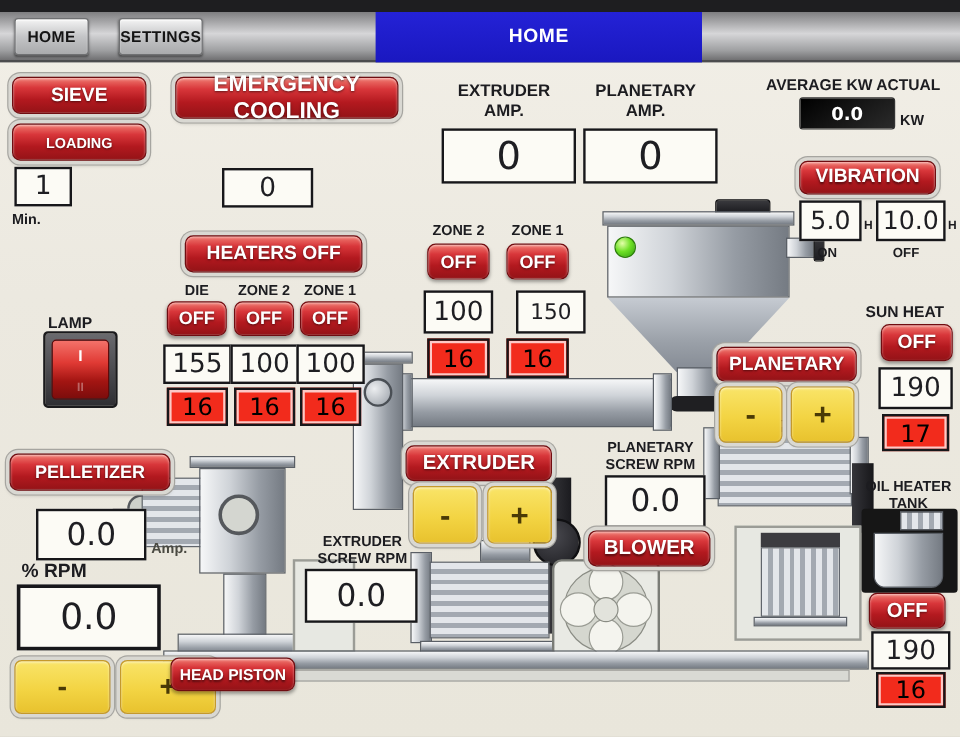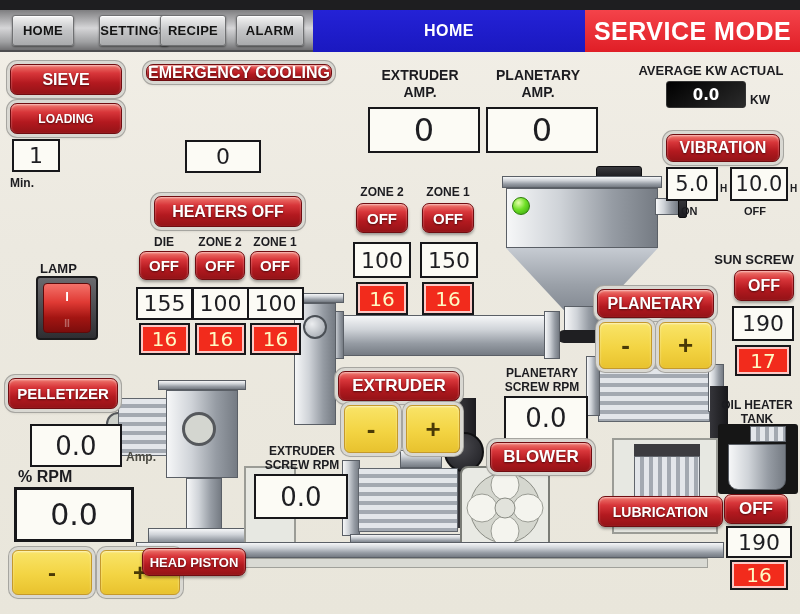--- a/index.html
+++ b/index.html
@@ -11,21 +11,21 @@
   .top-strip{left:0;top:0;width:800px;height:10px;background:#1e1e20}
   .navbar{left:0;top:10px;width:800px;height:42px;background:linear-gradient(180deg,#7e7e80,#d6d6d8 45%,#9fa0a2 80%,#707072);border-bottom:2px solid #4c4c4e}
   .tab{top:15px;height:31px;background:linear-gradient(180deg,#f4f4f4,#c4c5c7 50%,#a9aaac);border:1px solid #6f7072;border-radius:3px;box-shadow:inset 0 1px 1px #fff,0 1px 2px rgba(0,0,0,.45);font-weight:700;font-size:13px;color:#141414;letter-spacing:.3px;cursor:pointer}
   .nav-title{left:313px;top:10px;width:272px;height:42px;background:linear-gradient(180deg,#2422d6,#1a18c0);color:#fff;font-weight:700;font-size:16px;letter-spacing:.5px}
   .mode-banner{left:585px;top:10px;width:215px;height:42px;background:linear-gradient(180deg,#f4434a,#e01e26);color:#fff;font-weight:700;font-size:25px;letter-spacing:.5px}
 
   .btn-red{background:linear-gradient(180deg,#f07a70 0%,#d8363a 28%,#b3191f 62%,#941317 100%);border:1px solid #700d11;border-radius:7px;color:#fff;font-weight:700;text-shadow:0 1px 2px rgba(0,0,0,.55);box-shadow:0 2px 3px rgba(0,0,0,.35),inset 0 1px 2px rgba(255,255,255,.55);cursor:pointer}
   .plate{box-shadow:0 0 0 3px #d9d8d2,0 0 0 4px #a6a5a0,0 2px 4px rgba(0,0,0,.4),inset 0 1px 2px rgba(255,255,255,.55)}
   .btn-yellow{background:linear-gradient(180deg,#f9e468 0%,#f3d443 55%,#e8c22e 100%);border:1px solid #c5992b;border-radius:6px;color:#4a3a06;font-weight:700;box-shadow:0 0 0 3px #d9d8d2,0 0 0 4px #a6a5a0,0 2px 3px rgba(0,0,0,.35),inset 0 1px 2px rgba(255,255,255,.6);cursor:pointer}
   .vbox{background:#fcfbf5;border:2px solid #17171a;color:#1e1e22;font-family:"DejaVu Sans",sans-serif}
-  .vbox-red{background:#f22b1c;color:#fef9c3;box-shadow:inset 0 0 0 2px rgba(255,255,255,.75)}
+  .vbox-red{background:#f22b1c;color:#000000;box-shadow:inset 0 0 0 2px rgba(255,255,255,.75)}
   .lbl{font-weight:700;color:#1c1c20}
   .kw-display{background:linear-gradient(145deg,#000,#2b2b2b);border:1px solid #333;border-radius:3px;color:#fff;font-weight:700;font-family:"DejaVu Sans",sans-serif}
   .green-display{background:linear-gradient(180deg,#8fe54e 0%,#3fc01e 45%,#2ba512 100%);border:2px solid #1d3a10;border-radius:4px;box-shadow:inset 0 0 0 2px rgba(255,255,255,.25),inset 0 -6px 10px rgba(0,60,0,.35);color:#0c3505;font-weight:700;font-size:12px;letter-spacing:.4px}
   .green-dot{background:radial-gradient(circle at 35% 30%,#e4ffa9,#6fe026 45%,#2f9d0c);border-radius:50%;border:1px solid #2b7d08}
 
   .metal-h{background:linear-gradient(180deg,#f6f7f8 0%,#cfd3d8 35%,#969ca4 70%,#757b83 100%);border:1px solid #5a5f66}
   .metal-v{background:linear-gradient(90deg,#f6f7f8 0%,#cfd3d8 35%,#969ca4 70%,#757b83 100%);border:1px solid #5a5f66}
   .fins-h{background:repeating-linear-gradient(180deg,#e3e6ea 0 5px,#a3a9b1 5px 9px);border:1px solid #60656c}
   .fins-v{background:repeating-linear-gradient(90deg,#e3e6ea 0 5px,#a3a9b1 5px 9px);border:1px solid #60656c}
   .dark{background:linear-gradient(180deg,#3a3a3e,#1c1c20);border:1px solid #0e0e10}
@@ -40,27 +40,22 @@
 </style>
 </head>
 <body>
 
 <div id="screen">
 
   <div class="abs top-strip"></div>
   <div class="abs navbar"></div>
   <div class="abs tab flexc" style="left:12px;width:62px">HOME</div>
   <div class="abs tab flexc" style="left:99px;width:70px">SETTINGS</div>
-  <div class="abs tab flexc" style="left:160px;width:66px">RECIPE</div>
-  <div class="abs tab flexc" style="left:236px;width:68px">ALARM</div>
   <div class="abs nav-title flexc">
       <span>HOME</span>
-    </div>
-  <div class="abs mode-banner flexc">
-      <span>SERVICE MODE</span>
     </div>
 
   <div class="abs dark" style="left:596px;top:166px;width:46px;height:12px;border-radius:3px 3px 0 0"></div>
   <div class="abs metal-h" style="left:502px;top:176px;width:160px;height:12px"></div>
   <div class="abs metal-v" style="left:506px;top:188px;width:152px;height:60px"></div>
   <div class="abs hopper-trap" style="left:506px;top:248px;width:152px;height:62px"></div>
   <div class="abs metal-v" style="left:655px;top:198px;width:24px;height:17px"></div>
   <div class="abs dark" style="left:678px;top:195px;width:9px;height:23px;border-radius:2px"></div>
   <div class="abs metal-v" style="left:564px;top:306px;width:36px;height:30px"></div>
   <div class="abs" style="left:558px;top:330px;width:48px;height:13px;background:#1f1f22;border-radius:6px"></div>
@@ -125,29 +120,29 @@
   <div class="abs lbl" style="left:10px;top:176px;font-size:12px">Min.</div>
 
   <div class="abs lbl" style="left:40px;top:261px;font-size:13px">LAMP</div>
   <div class="abs lamp-frame" style="left:36px;top:276px;width:62px;height:64px">
     <div class="lamp-rocker">
       <div class="lamp-mark-top">I</div>
       <div class="lamp-mark-bottom">II</div>
     </div>
   </div>
 
-  <div class="abs btn-red plate flexc" style="left:8px;top:378px;width:110px;height:31px;font-size:15px">PELLETIZER</div>
+  <div class="abs btn-red plate flexc" style="left:8px;top:378px;width:134px;height:31px;font-size:15px">PELLETIZER</div>
   <div class="abs vbox flexc" style="left:30px;top:424px;width:92px;height:43px;font-size:26px">0.0</div>
   <div class="abs lbl" style="left:126px;top:450px;font-size:12px;color:#4a4a42">Amp.</div>
   <div class="abs lbl" style="left:18px;top:468px;font-size:16px">% RPM</div>
   <div class="abs vbox flexc" style="left:14px;top:487px;width:120px;height:55px;font-size:30px;border-width:3px">0.0</div>
   <div class="abs btn-yellow flexc" style="left:12px;top:550px;width:80px;height:45px;font-size:24px">-</div>
   <div class="abs btn-yellow flexc" style="left:100px;top:550px;width:80px;height:45px;font-size:24px">+</div>
 
-  <div class="abs btn-red plate flexc" style="left:146px;top:64px;width:186px;height:17px;font-size:16px">EMERGENCY COOLING</div>
+  <div class="abs btn-red plate flexc" style="left:146px;top:64px;width:186px;height:35px;font-size:19px">EMERGENCY COOLING</div>
   <div class="abs vbox flexc" style="left:185px;top:140px;width:76px;height:33px;font-size:22px">0</div>
 
   <div class="abs lbl two-line flexc" style="left:360px;top:64px;width:120px;height:40px;font-size:14px;flex-direction:column">
     <div>EXTRUDER</div>
     <div>AMP.</div>
   </div>
   <div class="abs vbox flexc" style="left:368px;top:107px;width:112px;height:46px;font-size:32px">0</div>
 
   <div class="abs lbl two-line flexc" style="left:478px;top:64px;width:120px;height:40px;font-size:14px;flex-direction:column">
     <div>PLANETARY</div>
@@ -184,30 +179,30 @@
   <div class="abs vbox flexc" style="left:247px;top:287px;width:57px;height:33px;font-size:22px">100</div>
   <div class="abs vbox vbox-red flexc" style="left:250px;top:323px;width:51px;height:32px;font-size:20px">16</div>
 
   <div class="abs lbl flexc" style="left:356px;top:185px;width:52px;font-size:12px">ZONE 2</div>
   <div class="abs btn-red flexc" style="left:356px;top:203px;width:52px;height:30px;font-size:15px">OFF</div>
   <div class="abs vbox flexc" style="left:353px;top:242px;width:58px;height:36px;font-size:22px">100</div>
   <div class="abs vbox vbox-red flexc" style="left:356px;top:282px;width:52px;height:33px;font-size:20px">16</div>
 
   <div class="abs lbl flexc" style="left:422px;top:185px;width:52px;font-size:12px">ZONE 1</div>
   <div class="abs btn-red flexc" style="left:422px;top:203px;width:52px;height:30px;font-size:15px">OFF</div>
-  <div class="abs vbox flexc" style="left:420px;top:242px;width:58px;height:36px;font-size:22px">150</div>
+  <div class="abs vbox flexc" style="left:430px;top:242px;width:58px;height:36px;font-size:18px">150</div>
   <div class="abs vbox vbox-red flexc" style="left:422px;top:282px;width:52px;height:33px;font-size:20px">16</div>
 
   <div class="abs green-dot" style="left:512px;top:197px;width:18px;height:18px"></div>
 
   <div class="abs btn-red plate flexc" style="left:597px;top:289px;width:117px;height:29px;font-size:16px">PLANETARY</div>
   <div class="abs btn-yellow flexc" style="left:599px;top:322px;width:53px;height:47px;font-size:26px">-</div>
   <div class="abs btn-yellow flexc" style="left:659px;top:322px;width:53px;height:47px;font-size:26px">+</div>
 
-  <div class="abs lbl flexc" style="left:710px;top:252px;width:88px;font-size:13px">SUN SCREW</div>
+  <div class="abs lbl flexc" style="left:710px;top:252px;width:88px;font-size:13px">SUN HEAT</div>
   <div class="abs btn-red flexc" style="left:734px;top:270px;width:60px;height:31px;font-size:16px">OFF</div>
   <div class="abs vbox flexc" style="left:732px;top:306px;width:62px;height:35px;font-size:22px">190</div>
   <div class="abs vbox vbox-red flexc" style="left:735px;top:345px;width:56px;height:31px;font-size:20px">17</div>
 
   <div class="abs btn-red plate flexc" style="left:338px;top:371px;width:122px;height:30px;font-size:17px">EXTRUDER</div>
   <div class="abs btn-yellow flexc" style="left:344px;top:405px;width:54px;height:48px;font-size:26px">-</div>
   <div class="abs btn-yellow flexc" style="left:406px;top:405px;width:54px;height:48px;font-size:26px">+</div>
   <div class="abs lbl two-line flexc" style="left:248px;top:444px;width:108px;height:28px;font-size:12px;flex-direction:column">
     <div>EXTRUDER</div>
     <div>SCREW RPM</div>
@@ -215,21 +210,20 @@
   <div class="abs vbox flexc" style="left:254px;top:474px;width:94px;height:45px;font-size:26px">0.0</div>
 
   <div class="abs lbl two-line flexc" style="left:488px;top:366px;width:108px;height:28px;font-size:12px;flex-direction:column">
     <div>PLANETARY</div>
     <div>SCREW RPM</div>
   </div>
   <div class="abs vbox flexc" style="left:504px;top:396px;width:84px;height:44px;font-size:26px">0.0</div>
   <div class="abs btn-red flexc" style="left:142px;top:548px;width:104px;height:28px;font-size:13px">HEAD PISTON</div>
 
   <div class="abs btn-red plate flexc" style="left:490px;top:442px;width:102px;height:30px;font-size:17px">BLOWER</div>
-  <div class="abs btn-red flexc" style="left:598px;top:496px;width:125px;height:31px;font-size:14px">LUBRICATION</div>
 
   <div class="abs lbl two-line flexc" style="left:714px;top:398px;width:86px;height:28px;font-size:12px;flex-direction:column">
     <div>OIL HEATER</div>
     <div>TANK</div>
   </div>
   <div class="abs btn-red flexc" style="left:724px;top:494px;width:64px;height:30px;font-size:17px">OFF</div>
   <div class="abs vbox flexc" style="left:726px;top:526px;width:66px;height:32px;font-size:22px">190</div>
   <div class="abs vbox vbox-red flexc" style="left:730px;top:560px;width:58px;height:30px;font-size:20px">16</div>
 
 </div>

